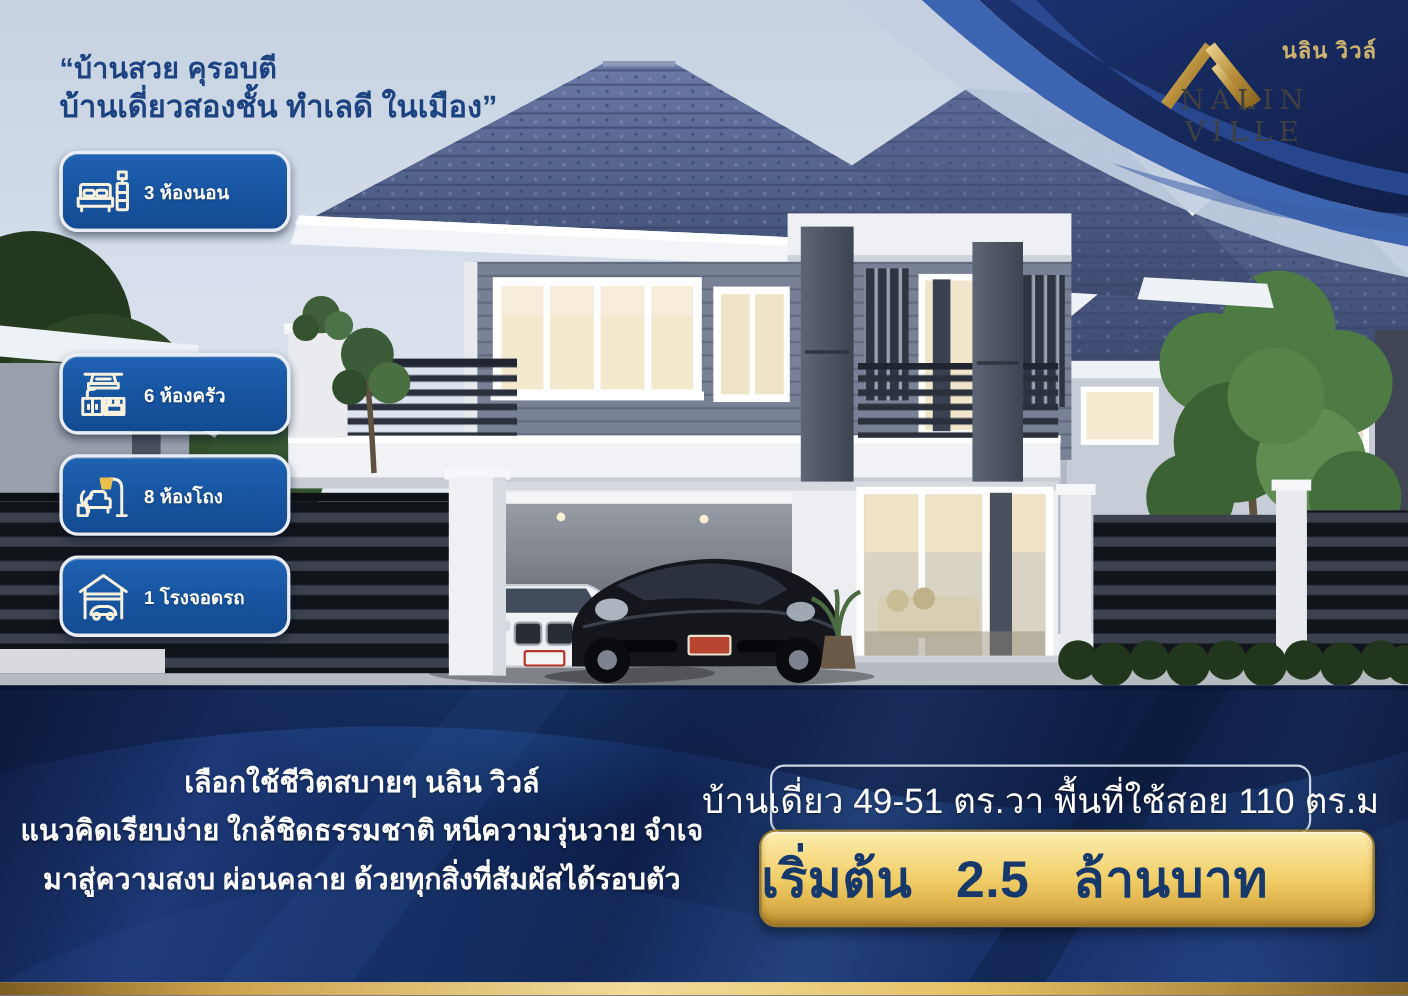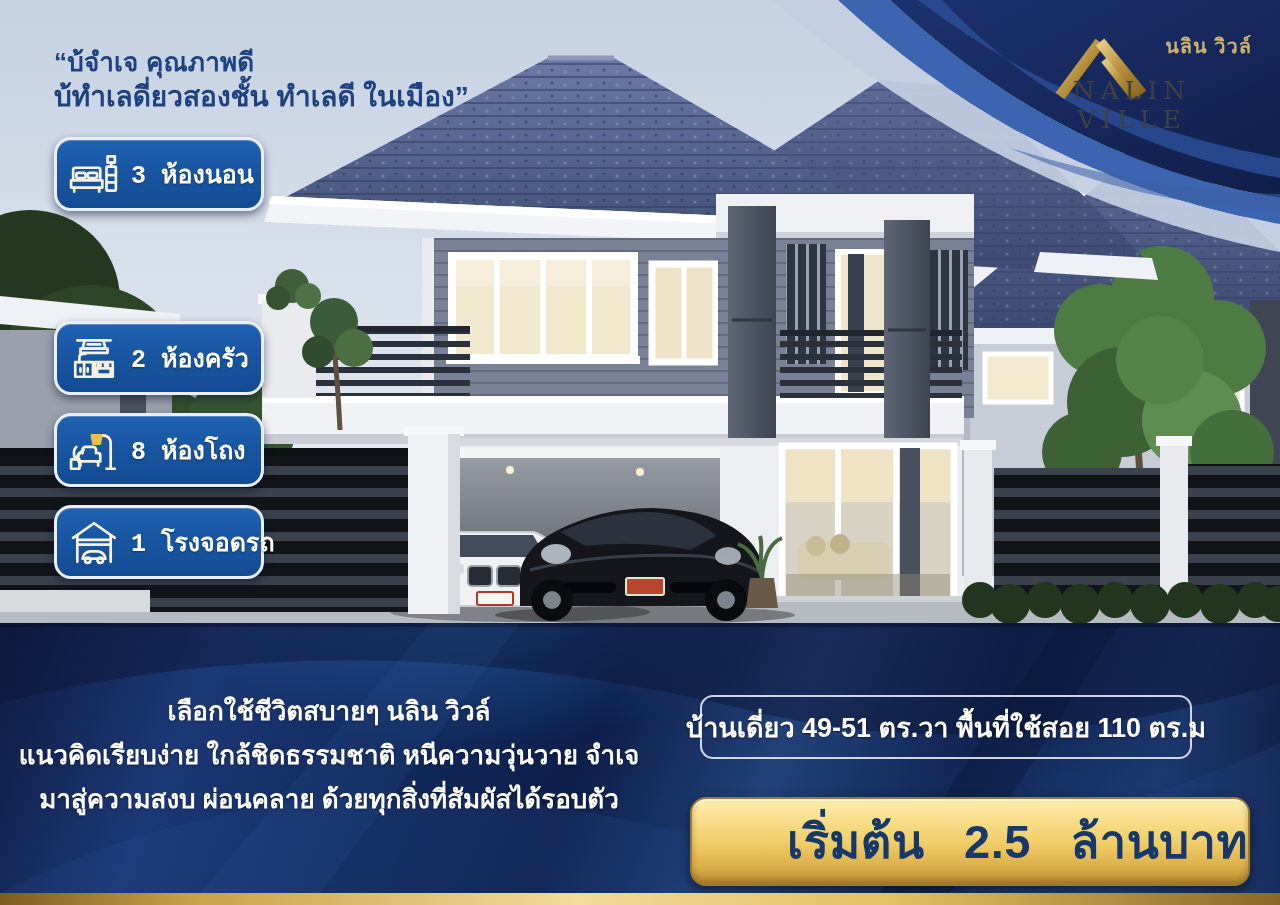--- a/index.html
+++ b/index.html
@@ -15,22 +15,22 @@
   .quote .l1{font-size:26px;font-weight:600;letter-spacing:.2px;}
   .quote .l2{font-size:28px;font-weight:800;}
 
   
   .badge{position:absolute;left:54px;width:210px;height:74px;
          background:linear-gradient(180deg,#1f63b2 0%,#1856a2 45%,#134b92 100%);
          border:3px solid #e9eef6;border-radius:17px;
          box-shadow:0 4px 8px rgba(8,18,40,.5), inset 0 1px 0 rgba(255,255,255,.25);
          display:flex;align-items:center;gap:12px;padding:0 10px 0 12px;}
   .badge svg{flex:0 0 auto;}
-  .badge .lbl{color:#ffffff;font-size:25px;font-weight:800;white-space:nowrap;
-              text-shadow:0 1px 2px rgba(0,0,0,.35);font-family:Liberation Mono, monospace;}
+  .badge .lbl{color:#ffffff;font-size:17px;font-weight:800;white-space:nowrap;
+              text-shadow:0 1px 2px rgba(0,0,0,.35);}
   .b1{top:137px}.b2{top:229px}.b3{top:321px}.b4{top:413px}.b5{top:505px}
 
   
   .logo{position:absolute;right:22px;top:18px;width:252px;height:116px;}
   .logo .mark{position:absolute;left:40px;top:2px;}
   .logo .thai{position:absolute;right:6px;top:12px;font-size:20px;font-weight:700;
               color:#cdb26e;letter-spacing:1px;}
   .logo .latin{position:absolute;left:0;bottom:0;width:100%;text-align:center;
                font-family:"DejaVu Serif","Liberation Serif",serif;
                font-size:25px;color:#404040;letter-spacing:6px;word-spacing:16px;}
@@ -46,28 +46,28 @@
         background:rgba(5,10,25,.55);}
   .silk{position:absolute;left:0;top:0;}
 
   .desc{position:absolute;left:18px;top:66px;width:622px;text-align:center;
         color:#ffffff;font-size:26px;font-weight:700;line-height:44px;
         text-shadow:0 1px 2px rgba(0,0,0,.4);}
 
   .specbox{position:absolute;left:700px;top:72px;width:492px;height:64px;
         border:2px solid rgba(226,233,243,.9);border-radius:13px;
         display:flex;align-items:center;justify-content:center;
-        color:#ffffff;font-size:27px;font-weight:700;white-space:nowrap;
+        color:#ffffff;font-size:32px;font-weight:400;white-space:nowrap;
         text-shadow:0 1px 2px rgba(0,0,0,.45);}
 
   .goldbar{position:absolute;left:690px;top:131px;width:560px;height:89px;
         border-radius:16px;border:2px solid #9a7930;
         background:linear-gradient(180deg,#fdeeb0 0%,#f8dd8a 26%,#f0cd66 52%,#ddb14c 78%,#b98c2f 100%);
         box-shadow:0 5px 12px rgba(0,0,0,.45), inset 0 2px 0 rgba(255,255,255,.55), inset 0 -3px 6px rgba(120,85,20,.45);
-        display:flex;align-items:center;justify-content:flex-end;margin-top:43px;}
+        display:flex;align-items:center;justify-content:flex-start;}
   .goldbar .price{color:#17386a;font-size:47px;font-weight:800;word-spacing:26px;
         letter-spacing:.5px;}
 
   .goldstrip{position:absolute;left:0;top:893px;width:1280px;height:12px;
         background:linear-gradient(90deg,#7c5c20 0%,#caa14a 15%,#f2dc99 45%,#e3bf63 70%,#8a6826 100%);}
 </style>
 </head>
 <body>
 
 <div class="stage">
@@ -329,22 +329,22 @@
     <g>
       <path d="M772,0 L838,0 Q1032,180 1280,224 L1280,252 Q1002,198 772,0 Z" fill="#c3cfe2" opacity=".92"></path>
       <path d="M838,0 L890,0 Q1062,162 1280,198 L1280,224 Q1032,180 838,0 Z" fill="#3d64b0"></path>
       <path d="M890,0 L1280,0 L1280,198 Q1062,162 890,0 Z" fill="url(#navG)"></path>
       <path d="M918,0 Q1078,122 1280,158 L1280,178 Q1072,140 942,0 Z" fill="#2b4c97" opacity=".85"></path>
       <path d="M1010,148 Q1150,192 1280,194 L1280,210 Q1140,206 1010,148 Z" fill="#3a5ea8" opacity=".55"></path>
     </g>
   </svg>
 
   <div class="quote">
-    <div class="l1">“บ้จำเจ คุณภาพดี</div>
-    <div class="l2">บ้ทำเลดี่ยวสองชั้น ทำเลดี ในเมือง”</div>
+    <div class="l1">“บ้านสวย คุรอบตี</div>
+    <div class="l2">บ้านเดี่ยวสองชั้น ทำเลดี ในเมือง”</div>
   </div>
 
   <div class="badge b1">
     <svg width="50" height="50" viewBox="0 0 48 48" fill="none" stroke="#f7f1de" stroke-width="2.6" stroke-linecap="round" stroke-linejoin="round">
       <path d="M4,20 a2,2 0 0 1 2,-2 h22 a2,2 0 0 1 2,2 v10 H4 Z"></path>
       <path d="M2,30 h30 v7 H2 Z"></path>
       <rect x="7" y="23" width="9" height="5" rx="2"></rect>
         <rect x="18" y="23" width="9" height="5" rx="2"></rect>
       <path d="M5,37 v4 M29,37 v4"></path>
       <rect x="36" y="17" width="9" height="23" rx="1"></rect>
@@ -364,21 +364,21 @@
       <rect x="11" y="15" width="26" height="4"></rect>
       <rect x="6" y="28" width="17" height="14"></rect>
         <path d="M14.5,28 v14"></path>
         <path d="M11,34 v3 M18,34 v3"></path>
       <rect x="25" y="28" width="17" height="14"></rect>
         <circle cx="29" cy="31" r="1.4"></circle>
         <circle cx="36" cy="31" r="1.4"></circle>
         <rect x="27" y="34" width="13" height="6"></rect>
       <path d="M10,28 v-5 q0,-3 4,-3 h2"></path>
     </svg>
-    <span class="lbl">2 ห้องครัว</span>
+    <span class="lbl">6 ห้องครัว</span>
   </div>
 
   <div class="badge b4">
     <svg width="50" height="50" viewBox="0 0 48 48" fill="none" stroke="#f7f1de" stroke-width="2.6" stroke-linecap="round" stroke-linejoin="round">
       <path d="M40,42 V18 q0,-8 -8,-8 h-2"></path>
       <path d="M36,42 h8"></path>
       <path d="M22,10 h9 l-1.5,8 h-6 Z" fill="#e9c050" stroke="#e9c050"></path>
       <path d="M13,27 v-3 a3,3 0 0 1 3,-3 h7 a3,3 0 0 1 3,3 v3"></path>
       <path d="M11,27 a2,2 0 0 0 -2,2 v6 h21 v-6 a2,2 0 0 0 -2,-2"></path>
       <path d="M11,35 v4 M28,35 v4"></path>

